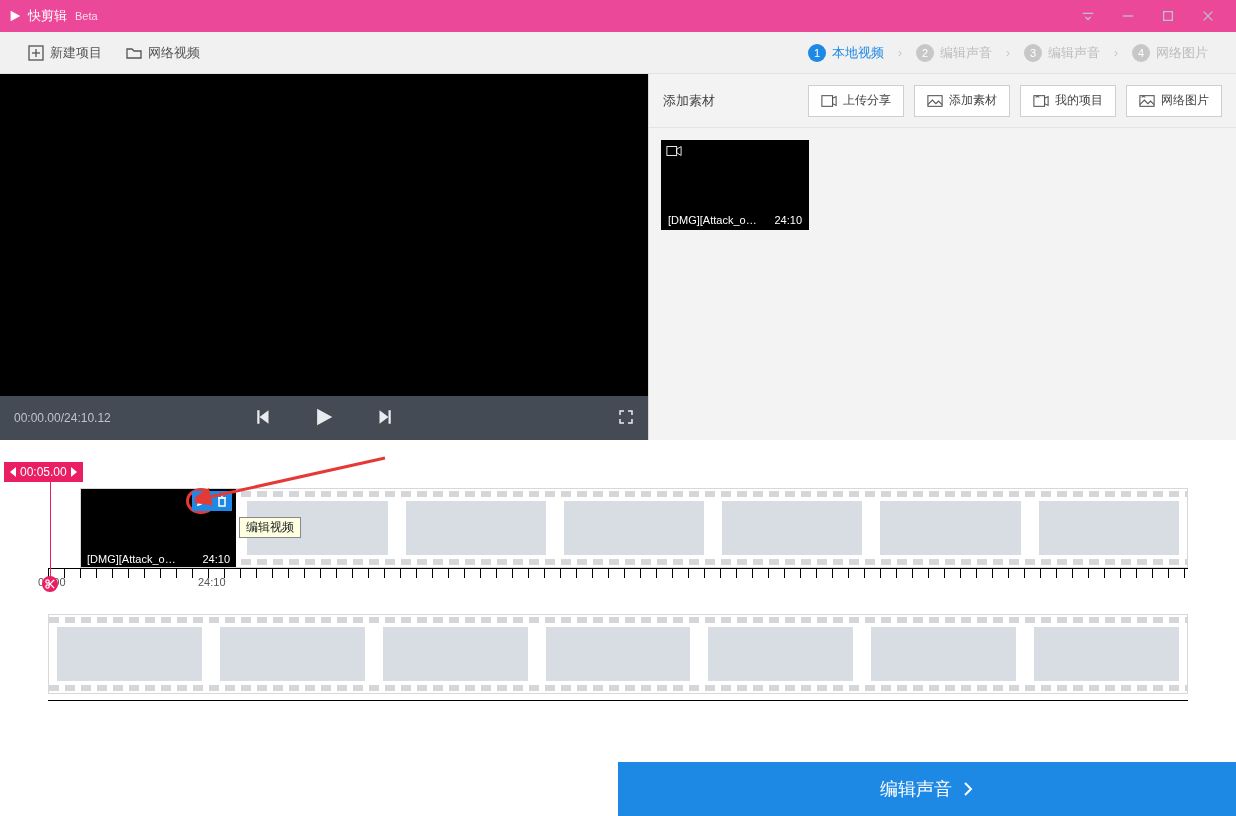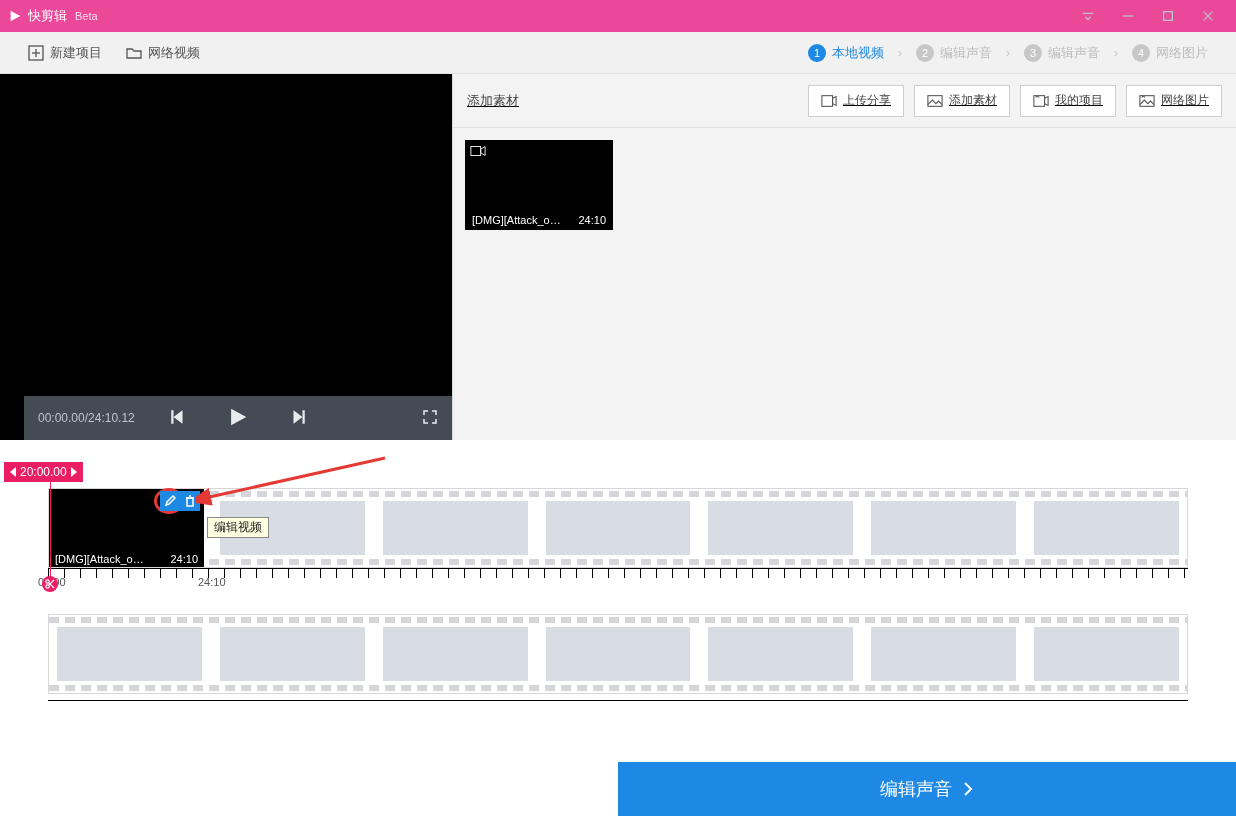--- a/index.html
+++ b/index.html
@@ -21,31 +21,31 @@
   .toolbar .spacer { flex: 1; }
   .steps { display: flex; align-items: center; gap: 14px; }
   .steps .step { display: flex; align-items: center; gap: 6px; color: #bdbdbd; }
   .steps .step.active { color: #1e88e5; }
   .steps .step .badge { width: 18px; height: 18px; border-radius: 50%; background: #c7c7c7; color: #fff; font-size: 11px; display: flex; align-items: center; justify-content: center; }
   .steps .step.active .badge { background: #1e88e5; }
   .steps .chev { color: #c7c7c7; font-size: 12px; }
 
   
   .main { height: 366px; display: flex; }
-  .preview { width: 452px; background: #000; position: relative; display: flex; flex-direction: column; padding-left: 24px; }
+  .preview { width: 648px; background: #000; position: relative; display: flex; flex-direction: column; }
   .preview .video { flex: 1; background: #000; }
   .player-bar { height: 44px; background: #454b55; display: flex; align-items: center; color: #bfc3c9; font-size: 12px; padding: 0 14px; position: relative; }
   .player-bar .time { flex: 0 0 auto; }
   .player-bar .controls { position: absolute; left: 50%; transform: translateX(-50%); display: flex; align-items: center; gap: 40px; }
   .player-bar .controls svg { width: 18px; height: 18px; fill: #e9ecef; cursor: pointer; }
   .player-bar .controls .play svg { width: 22px; height: 22px; }
   .player-bar .fs { margin-left: auto; cursor: pointer; }
   .player-bar .fs svg { width: 16px; height: 16px; stroke: #e9ecef; fill: none; stroke-width: 1.5; }
 
-  .assets { flex: 1; background: #f3f3f3; border-left: 1px solid #d8d8d8; display: flex; flex-direction: column; text-decoration: underline; }
+  .assets { flex: 1; background: #f3f3f3; border-left: 1px solid #d8d8d8; display: flex; flex-direction: column; }
   .assets-header { height: 54px; display: flex; align-items: center; padding: 0 14px; gap: 10px; border-bottom: 1px solid #e3e3e3; }
   .assets-header .title { font-size: 13px; color: #444; margin-right: auto; }
   .asset-btn { height: 32px; padding: 0 12px; background: #fff; border: 1px solid #cfcfcf; display: flex; align-items: center; gap: 6px; font-size: 12px; color: #444; cursor: pointer; }
   .asset-btn svg { width: 16px; height: 14px; stroke: #555; fill: none; stroke-width: 1.2; }
   .assets-body { flex: 1; padding: 12px; }
   .asset-clip { width: 148px; height: 90px; background: #000; border: 1px solid #000; position: relative; color: #fff; font-size: 11px; cursor: pointer; }
   .asset-clip .cam { position: absolute; top: 4px; left: 4px; }
   .asset-clip .cam svg { width: 16px; height: 12px; stroke: #fff; fill: none; }
   .asset-clip .footer { position: absolute; left: 0; right: 0; bottom: 0; height: 18px; background: #000; display: flex; align-items: center; padding: 0 6px; justify-content: space-between; }
 
@@ -53,21 +53,21 @@
   .timeline { position: relative; padding: 0 48px 0 48px; }
   .playhead-bubble { position: absolute; top: 462px; left: 4px; background: #e91e63; color: #fff; font-size: 12px; height: 20px; display: flex; align-items: center; padding: 0 6px; }
   .playhead-bubble::before, .playhead-bubble::after { content: ""; width: 0; height: 0; border-top: 5px solid transparent; border-bottom: 5px solid transparent; }
   .playhead-bubble::before { border-right: 6px solid #fff; margin-right: 4px; }
   .playhead-bubble::after  { border-left: 6px solid #fff; margin-left: 4px; }
 
   .playhead-line { position: absolute; top: 476px; left: 50px; width: 1px; height: 108px; background: #e91e63; z-index: 20; }
   .playhead-scissor { position: absolute; top: 576px; left: 42px; width: 16px; height: 16px; border-radius: 50%; background: #e91e63; display: flex; align-items: center; justify-content: center; z-index: 21; }
   .playhead-scissor svg { width: 10px; height: 10px; stroke: #fff; fill: none; stroke-width: 1.5; }
 
-  .track { margin-top: 48px; height: 80px; border: 1px solid #d8d8d8; background: #fff; position: relative; display: flex; }
+  .track { margin-top: 48px; height: 80px; border: 1px solid #d8d8d8; background: #fff; position: relative; display: flex; margin-left: 32px; }
   .track .perf { position: absolute; left: 0; right: 0; height: 6px; background-image: repeating-linear-gradient(90deg, #d4d6d9 0 10px, transparent 10px 16px); }
   .track .perf.top { top: 2px; }
   .track .perf.bot { bottom: 2px; }
   .track .slots { position: absolute; top: 12px; bottom: 12px; left: 8px; right: 8px; display: flex; gap: 18px; }
   .track .slot { flex: 1; background: #d8dde3; }
 
   .track .clip { position: absolute; left: 0; top: 0; bottom: 0; width: 155px; background: #000; color: #fff; font-size: 11px; z-index: 5; }
   .track .clip .footer { position: absolute; left: 0; right: 0; bottom: 0; height: 16px; display: flex; align-items: center; justify-content: space-between; padding: 0 6px; background: #000; }
   .clip-actions { position: absolute; top: 2px; right: 4px; display: flex; gap: 0; z-index: 30; }
   .clip-actions .act { width: 20px; height: 20px; background: #1e88e5; display: flex; align-items: center; justify-content: center; cursor: pointer; }
@@ -257,21 +257,21 @@
         <div class="footer">
           <span>[DMG][Attack_o…</span>
           <span>24:10</span>
         </div>
       </div>
     </div>
   </div>
 </div>
 
 <div class="playhead-bubble">
-  <span>20:00.00</span>
+  <span>00:05.00</span>
 </div>
 <div class="playhead-line"></div>
 <div class="playhead-scissor">
   <svg viewBox="0 0 12 12">
       <circle cx="3" cy="3" r="2"></circle>
       <circle cx="3" cy="9" r="2"></circle>
       <line x1="4.5" y1="4.5" x2="11" y2="11"></line>
       <line x1="4.5" y1="7.5" x2="11" y2="1"></line>
     </svg>
 </div>

